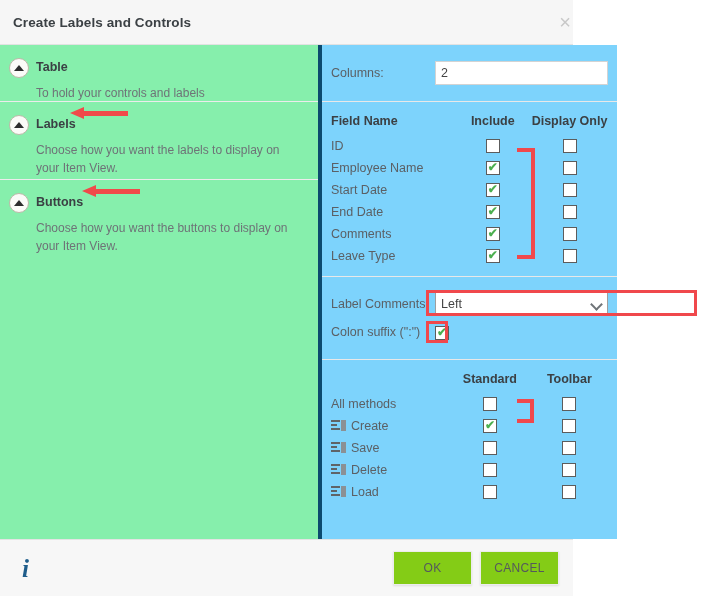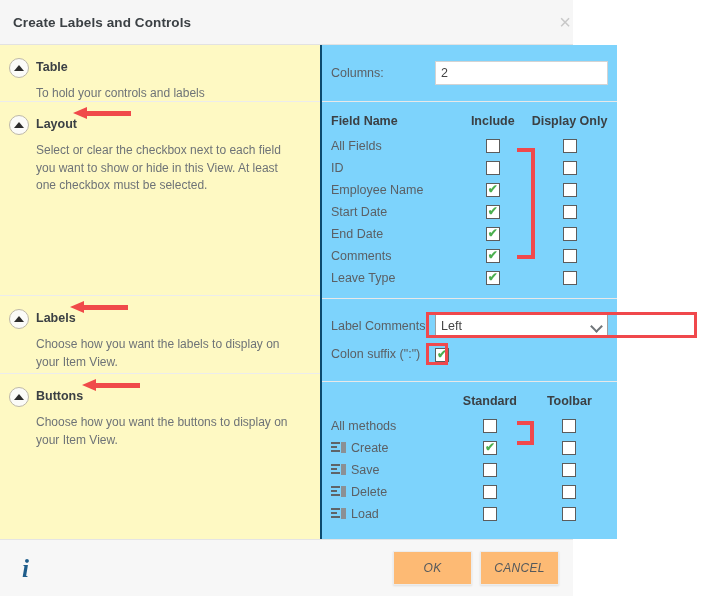--- a/index.html
+++ b/index.html
@@ -38,22 +38,22 @@
   }
 
   
   .body {
     flex: 1 1 auto; display: flex; min-height: 0;
     background: #ffffff;
     border-bottom: 1px solid #e4e4e4;
   }
   .left-pane {
     width: 322px; flex: 0 0 322px;
-    background: #fef9c3;
-    border-right: 2px solid #0c4a6e;
+    background: #86efac;
+    border-right: 4px solid #0c4a6e;
     display: flex; flex-direction: column;
   }
   .right-pane {
     flex: 1 1 auto;
     background: #7dd3fc;
     display: flex; flex-direction: column;
   }
 
   
   .sec {
@@ -206,25 +206,25 @@
   }
   .info-icon {
     font-family: "Liberation Serif", serif;
     font-style: italic; font-weight: bold;
     font-size: 25px; color: #1f5d8b; cursor: pointer;
     line-height: 1; margin-left: 8px;
   }
   .footer-btns { margin-left: auto; display: flex; gap: 8px; }
   .fbtn {
     min-width: 79px; height: 34px;
-    background: #fdba74; border: 1px solid #ececec;
+    background: #84cc16; border: 1px solid #ececec;
     box-shadow: 0 1px 2px rgba(0,0,0,.10);
     font-size: 12px; color: #55595c;
     display: flex; align-items: center; justify-content: center;
-    cursor: pointer; letter-spacing: .3px; font-style: italic;
+    cursor: pointer; letter-spacing: .3px;
   }
 </style>
 </head>
 <body>
 
 <div class="dialog">
 
   <div class="titlebar">
     <div class="titlebar-title">Create Labels and Controls</div>
     <div class="close-btn">×</div>
@@ -235,31 +235,20 @@
     <div class="left-pane">
 
       <div class="sec sec-table">
         <div class="collapse-icon"></div>
         <div class="sec-text">
           <div class="sec-title">Table</div>
           <div class="sec-desc">To hold your controls and labels</div>
         </div>
       </div>
 
-      <div class="sec sec-layout">
-        <div class="collapse-icon"></div>
-        <div class="sec-text">
-          <div class="sec-title">Layout</div>
-          <div class="sec-desc">Select or clear the checkbox next to each field you want to show or hide in this View. At least one checkbox must be selected.</div>
-        </div>
-        <div class="ann-arrow" style="left:73px; top:5px;">
-          <div class="shaft"></div>
-            <div class="head"></div>
-        </div>
-      </div>
 
       <div class="sec sec-labels">
         <div class="collapse-icon"></div>
         <div class="sec-text">
           <div class="sec-title">Labels</div>
           <div class="sec-desc">Choose how you want the labels to display on your Item View.</div>
         </div>
         <div class="ann-arrow" style="left:70px; top:5px;">
           <div class="shaft"></div>
             <div class="head"></div>
@@ -290,25 +279,20 @@
       <div class="grid-section" style="position:relative;">
         <table class="grid">
           <thead>
             <tr>
               <th class="col-name">Field Name</th>
               <th class="col-a c">Include</th>
               <th class="col-b c">Display Only</th>
             </tr>
           </thead>
           <tbody>
-            <tr>
-              <td>All Fields</td>
-              <td class="c"><span class="cb"></span></td>
-              <td class="c"><span class="cb"></span></td>
-            </tr>
             <tr>
               <td>ID</td>
               <td class="c"><span class="cb"></span></td>
               <td class="c"><span class="cb"></span></td>
             </tr>
             <tr>
               <td>Employee Name</td>
               <td class="c"><span class="cb checked"></span></td>
               <td class="c"><span class="cb"></span></td>
             </tr>

